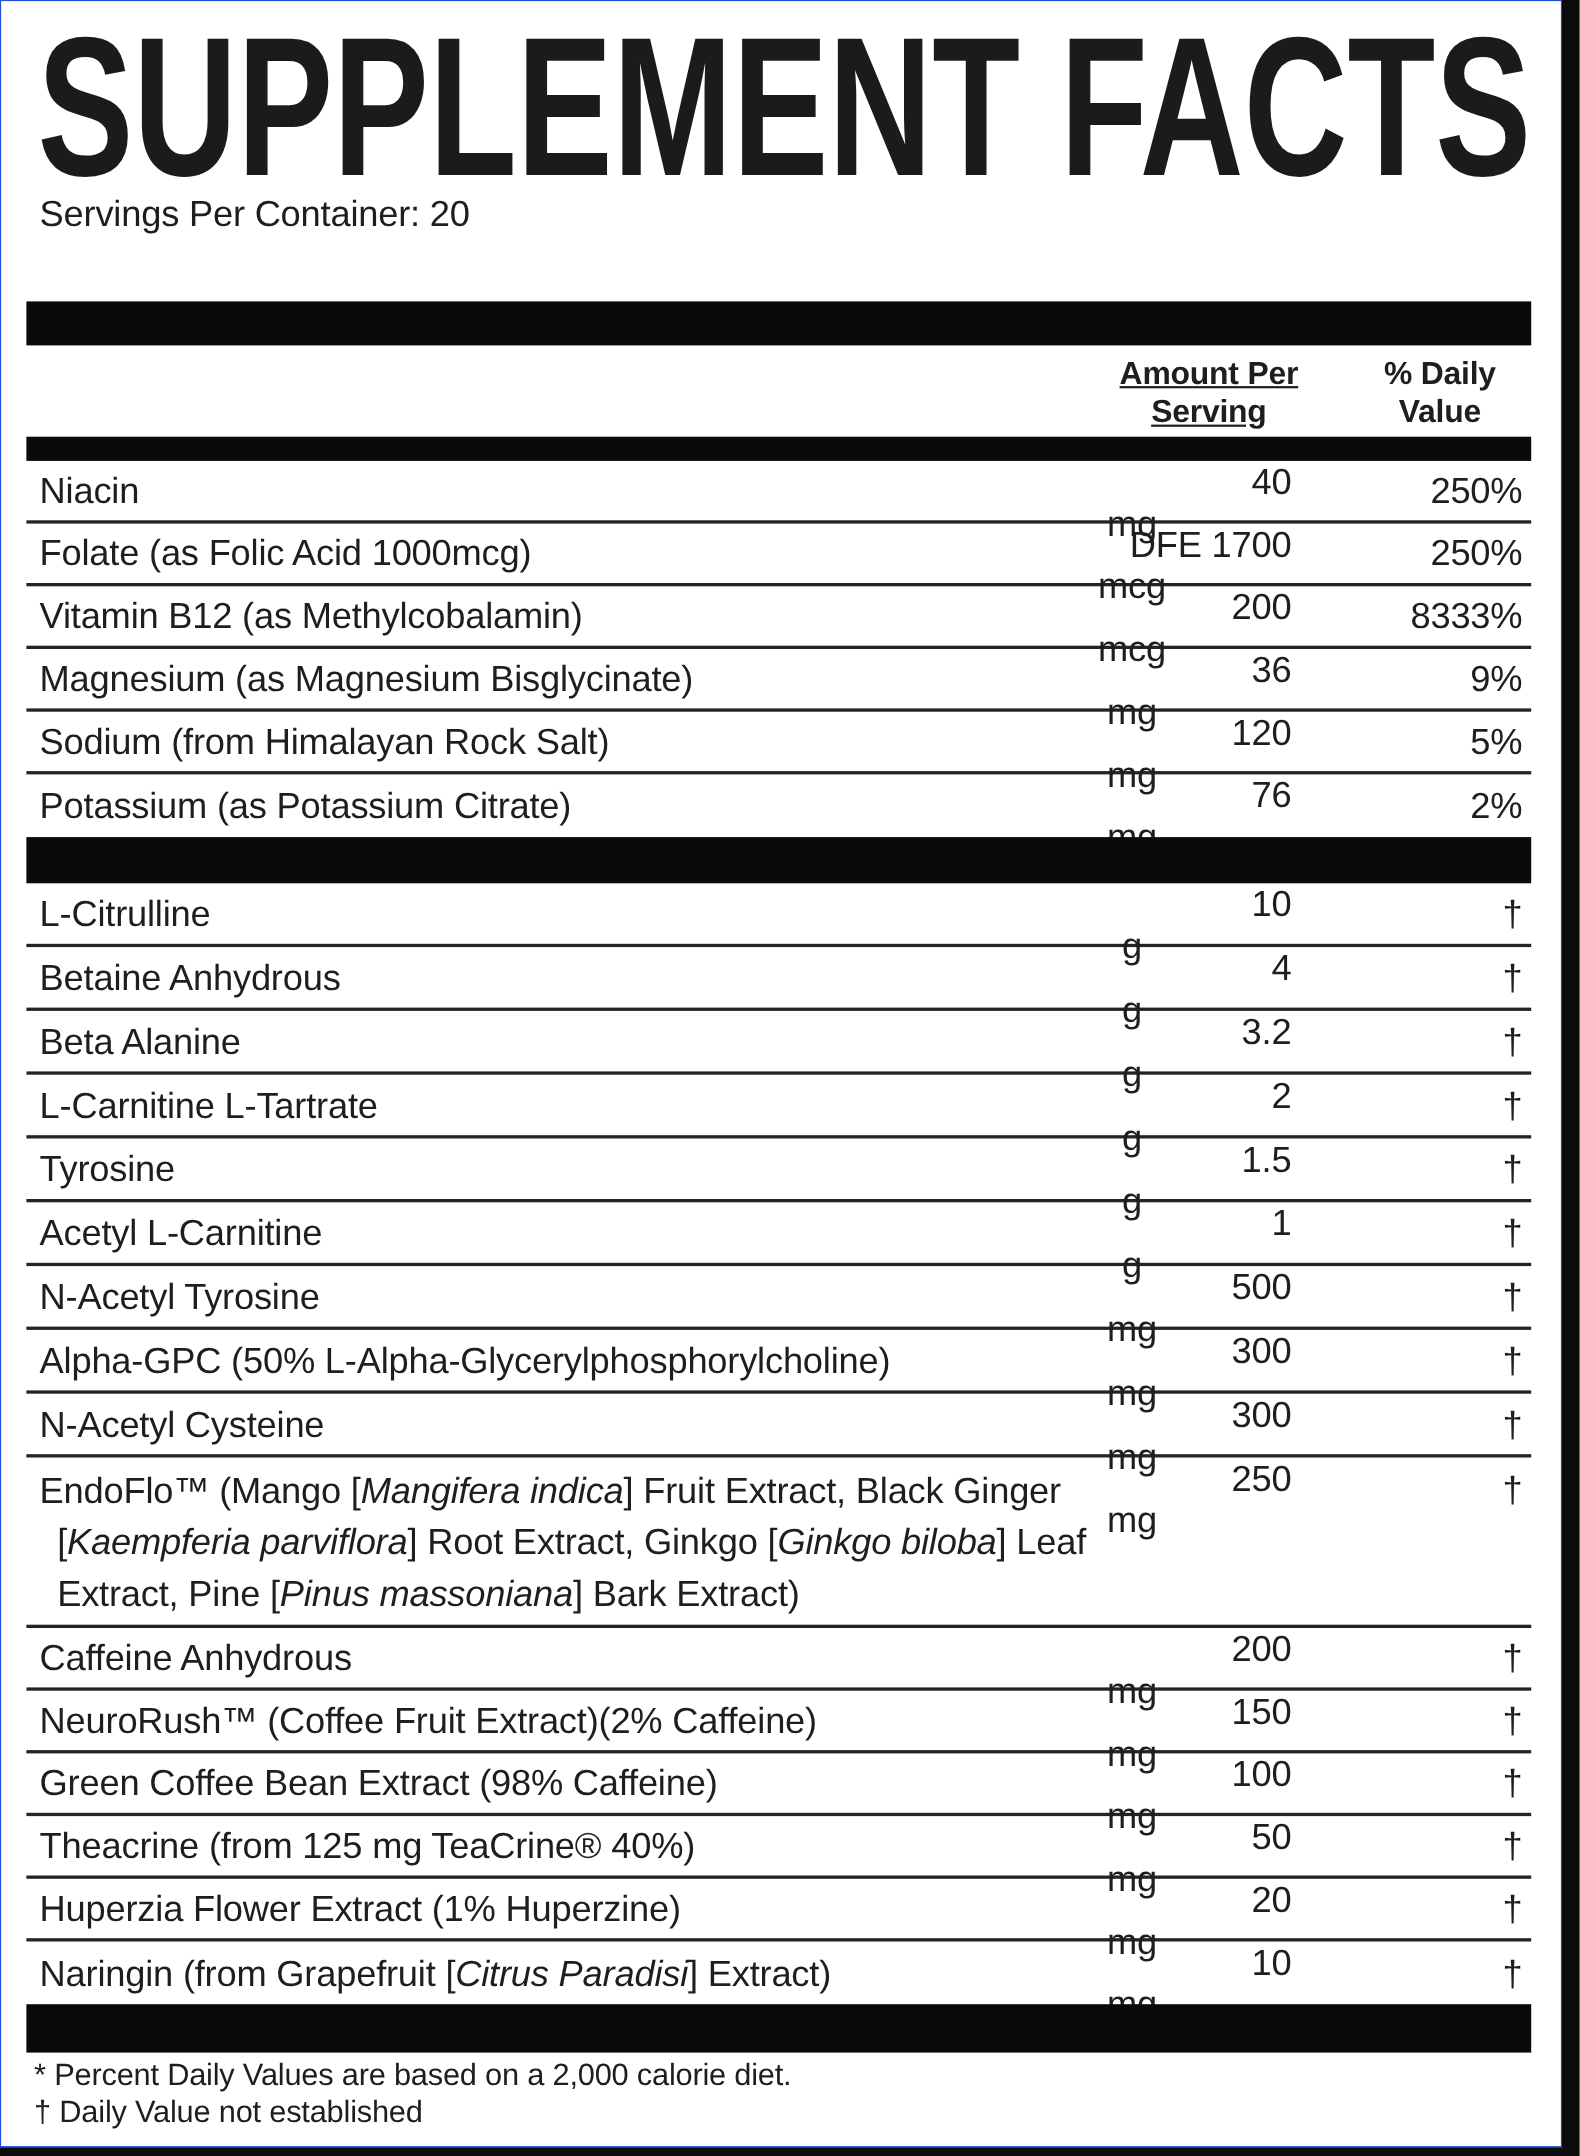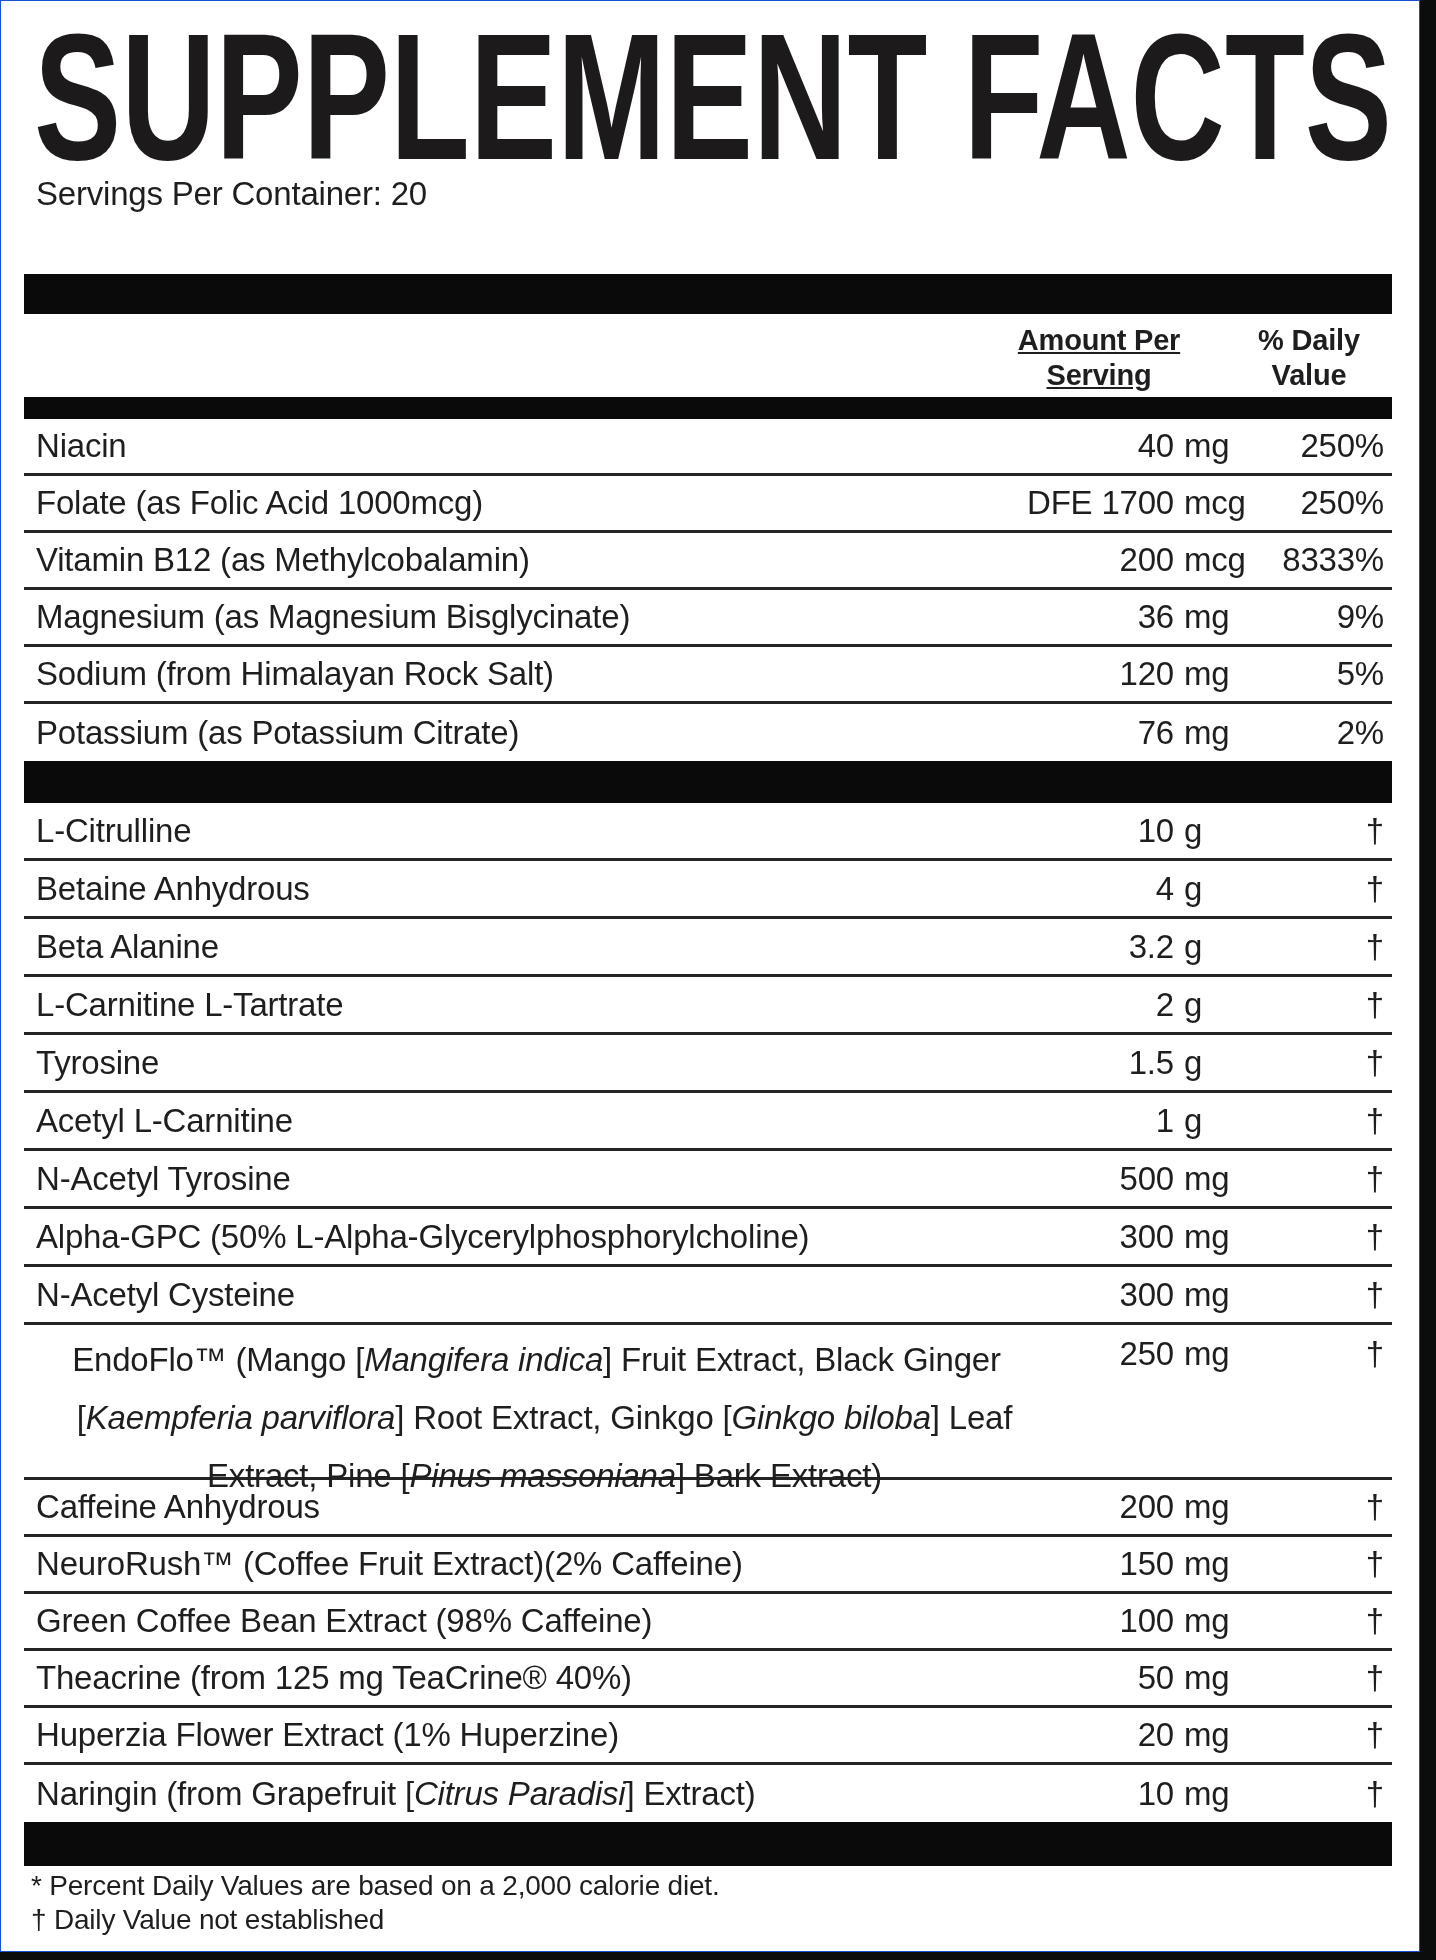--- a/index.html
+++ b/index.html
@@ -48,27 +48,27 @@
     font-size:33px;letter-spacing:-0.2px;
   }
   .row.nodiv{border-bottom:none;}
   .vrow{height:57px;}
   .irow{height:58px;}
   .irow.short{height:57px;}
   .name{padding-left:12px;width:860px;}
   .row.tall{height:155px;align-items:flex-start;}
   .row.tall .name{
     width:985px;padding-left:28px;text-indent:-16px;
-    line-height:58px;padding-top:6px;text-align:center;
+    line-height:47px;padding-top:6px;
   }
   .row.tall .amt,.row.tall .dv{height:58px;}
   .it{font-style:italic;}
   .amt{
     position:absolute;left:850px;top:0;height:100%;
-    display:flex;align-items:center;white-space:nowrap;
+    display:flex;align-items:center;white-space:nowrap;flex-direction:column;
   }
   .amt .num{display:inline-block;width:300px;text-align:right;}
   .amt .unit{margin-left:10px;}
   .dv{
     position:absolute;right:8px;top:0;height:100%;width:200px;
     display:flex;align-items:center;justify-content:flex-end;
   }
   
   .footnotes{
     position:absolute;left:0px;top:1868px;padding-left:7px;

